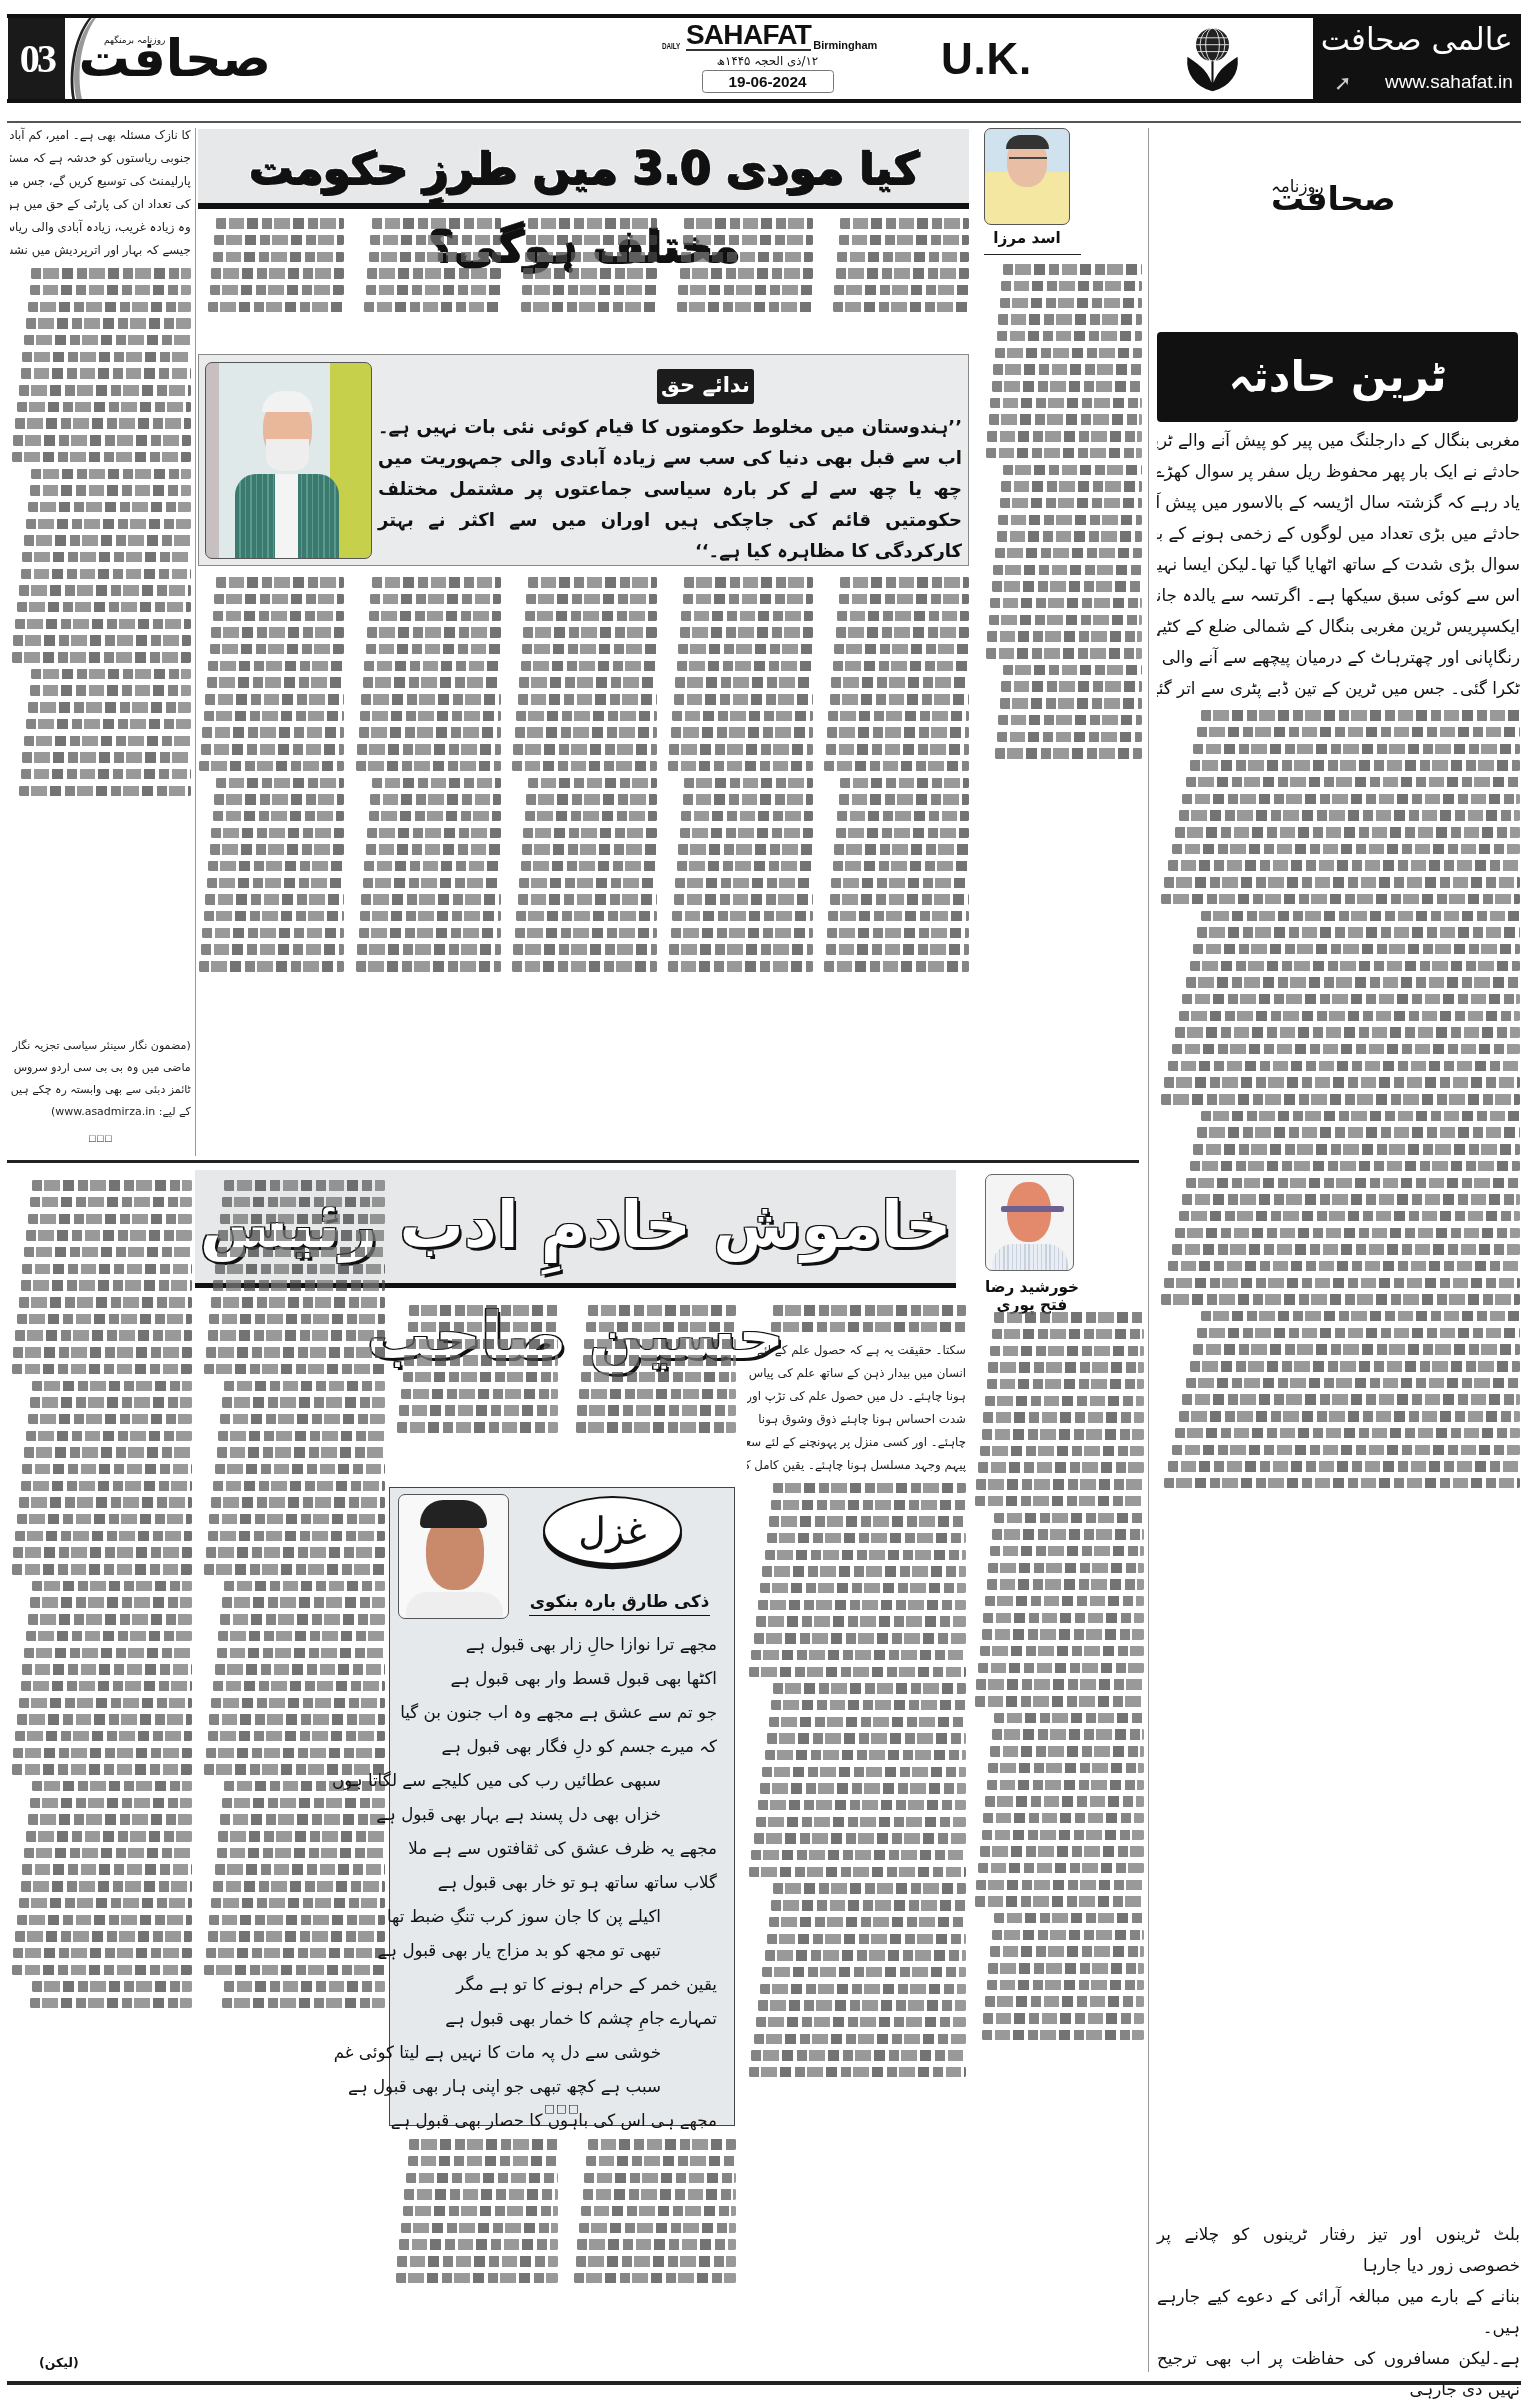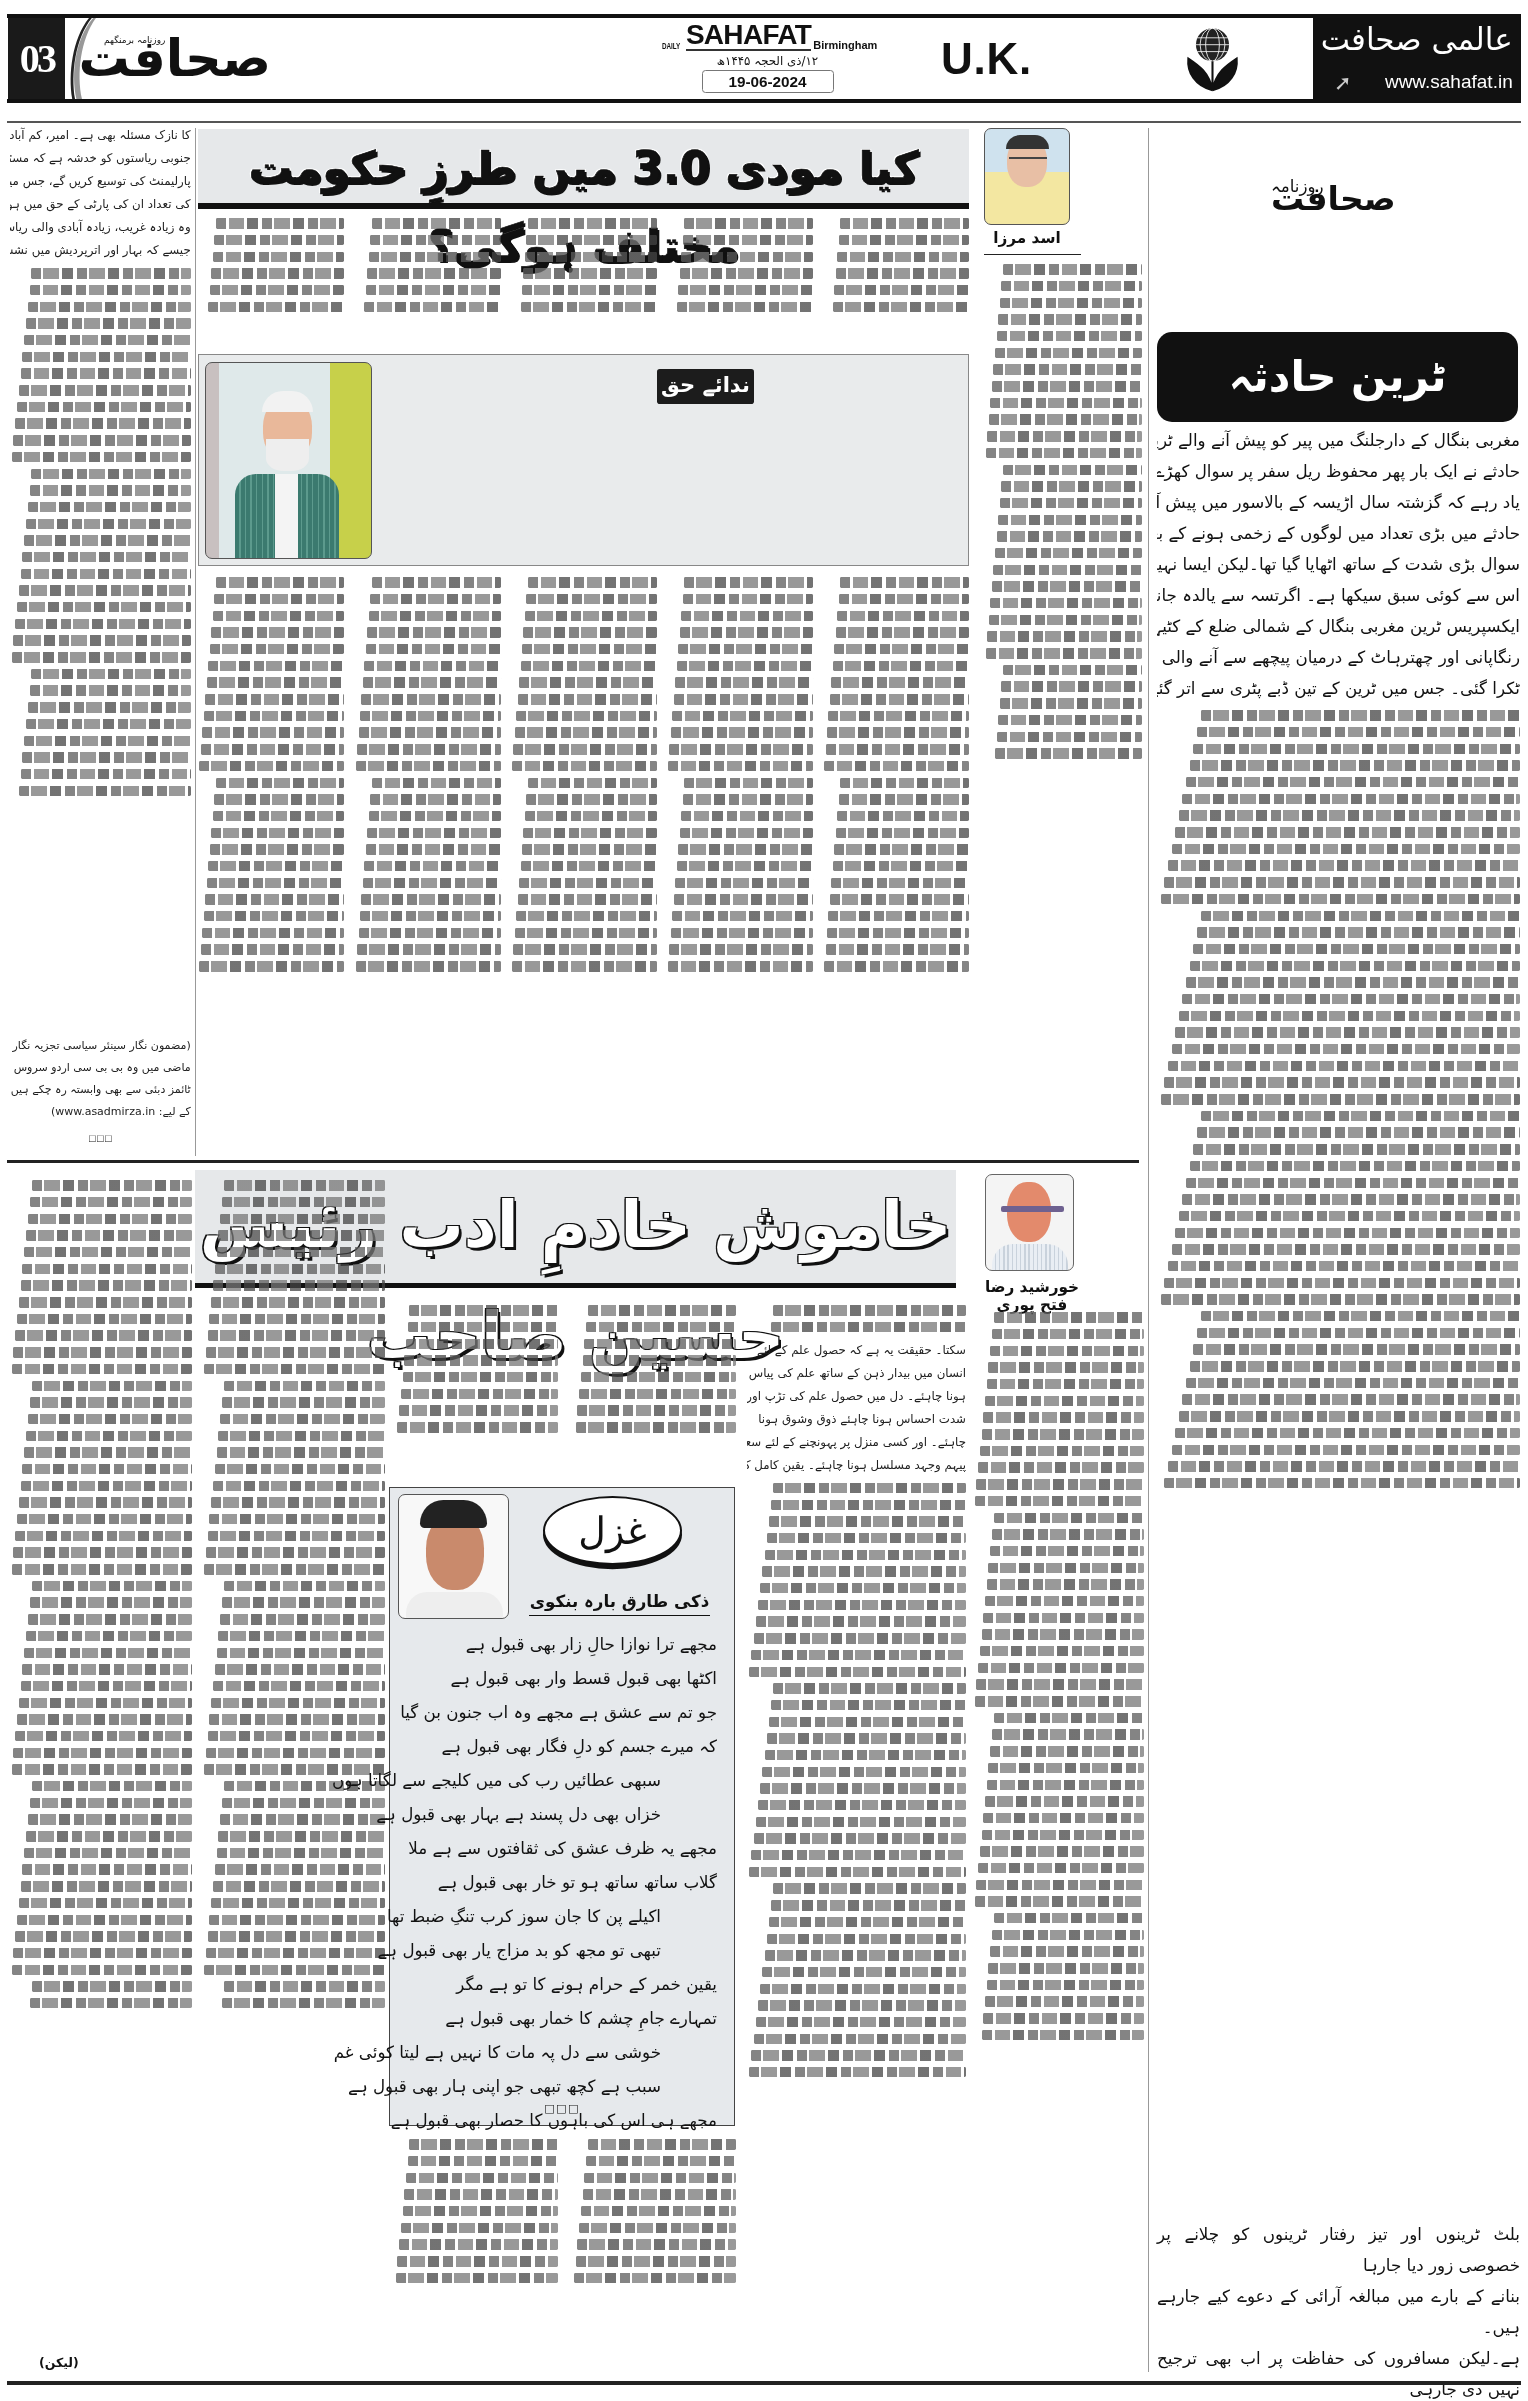--- a/index.html
+++ b/index.html
@@ -31,21 +31,21 @@
 
   
   .col-text { position: absolute; direction: rtl; font-size: 11.8px; line-height: 23px; text-align: justify; color: #222; overflow: hidden; }
   .col-text .l { display: block; white-space: nowrap; overflow: hidden; }
   .filler { display: block; height: 10.4px; margin: 6.3px 0; border-radius: 1.4px; background: repeating-linear-gradient(90deg, #5b5b5b 0 9.7px, transparent 9.7px 12.5px, #777 12.5px 28px, transparent 28px 31px, #444 31px 42px, transparent 42px 46px); opacity: .75; }
   .vrule { position: absolute; width: 0.7px; background: #999; }
 
   
   .roznama { position: absolute; left: 1271px; top: 156px; font-size: 16.7px; direction: rtl; margin-top: 20px; }
   .sahafat-r { position: absolute; left: 1271px; top: 179px; font-size: 33px; direction: rtl; font-weight: bold; }
-  .editorial-box { position: absolute; left: 1157px; top: 332px; width: 361px; height: 90px; background: #111; border-radius: 15px; color: #fff; text-align: center; font-size: 42px; line-height: 90px; direction: rtl; font-weight: bold; }
+  .editorial-box { position: absolute; left: 1157px; top: 332px; width: 361px; height: 90px; background: #111; border-radius: 4px; color: #fff; text-align: center; font-size: 42px; line-height: 90px; direction: rtl; font-weight: bold; }
   .ed-body { left: 1157px; top: 425px; width: 363px; height: 1792px; font-size: 16.7px; line-height: 31px; color: #111; }
   .ed-end { position: absolute; left: 1157px; top: 2219px; width: 363px; direction: rtl; font-size: 16.7px; line-height: 31px; text-align: justify; }
   .bottom-rule { position: absolute; left: 7px; top: 2381px; width: 1514px; height: 4.2px; background: #222; }
 
   
   .a1-photo { position: absolute; left: 984px; top: 128px; width: 86px; height: 97px; border: 1.4px solid #555; border-radius: 7px; background: linear-gradient(#cfe2ee 0 45%, #f3e7a1 45%); overflow: hidden; }
   .a1-photo .face { position: absolute; left: 22px; top: 8.3px; width: 40px; height: 50px; background: #e8bfa5; border-radius: 45%; }
   .a1-photo .glasses { position: absolute; left: 23.6px; top: 28px; width: 38px; height: 5.6px; border-top: 2.1px solid #444; }
   .a1-photo .hair { position: absolute; left: 21px; top: 5.6px; width: 43px; height: 14px; background: #333; border-radius: 21px 21px 0 0; }
   .a1-author { position: absolute; left: 984px; top: 229px; width: 86px; text-align: center; font-size: 15.3px; direction: rtl; font-weight: bold; }
@@ -291,20 +291,21 @@
 
 <div class="quote-panel">
   <div class="modi-photo">
     <div class="vest"></div>
       <div class="shirt"></div>
       <div class="head"></div>
       <div class="hair"></div>
       <div class="beard"></div>
   </div>
   <div class="nidae-haq">ندائے حق</div>
+  <div class="quote-text">’’ہندوستان میں مخلوط حکومتوں کا قیام کوئی نئی بات نہیں ہے۔ اب سے قبل بھی دنیا کی سب سے زیادہ آبادی والی جمہوریت میں چھ یا چھ سے لے کر بارہ سیاسی جماعتوں پر مشتمل مختلف حکومتیں قائم کی جاچکی ہیں اوران میں سے اکثر نے بہتر کارکردگی کا مظاہرہ کیا ہے۔‘‘</div>
 </div>
 
 <div class="col-text" style="left:198px; top:571px; width:771px; height:570px;">
   <div class="fillgrid" style="display: flex; flex-direction: row-reverse; gap: 9.7px;">
       <div style="flex: 1 1 0%;">
         <span class="filler" style="width: 88%; margin-left: auto;"></span>
         <span class="filler" style="width: 89%; margin-left: auto;"></span>
         <span class="filler" style="width: 90%; margin-left: auto;"></span>
         <span class="filler" style="width: 91%; margin-left: auto;"></span>
         <span class="filler" style="width: 92%; margin-left: auto;"></span>

